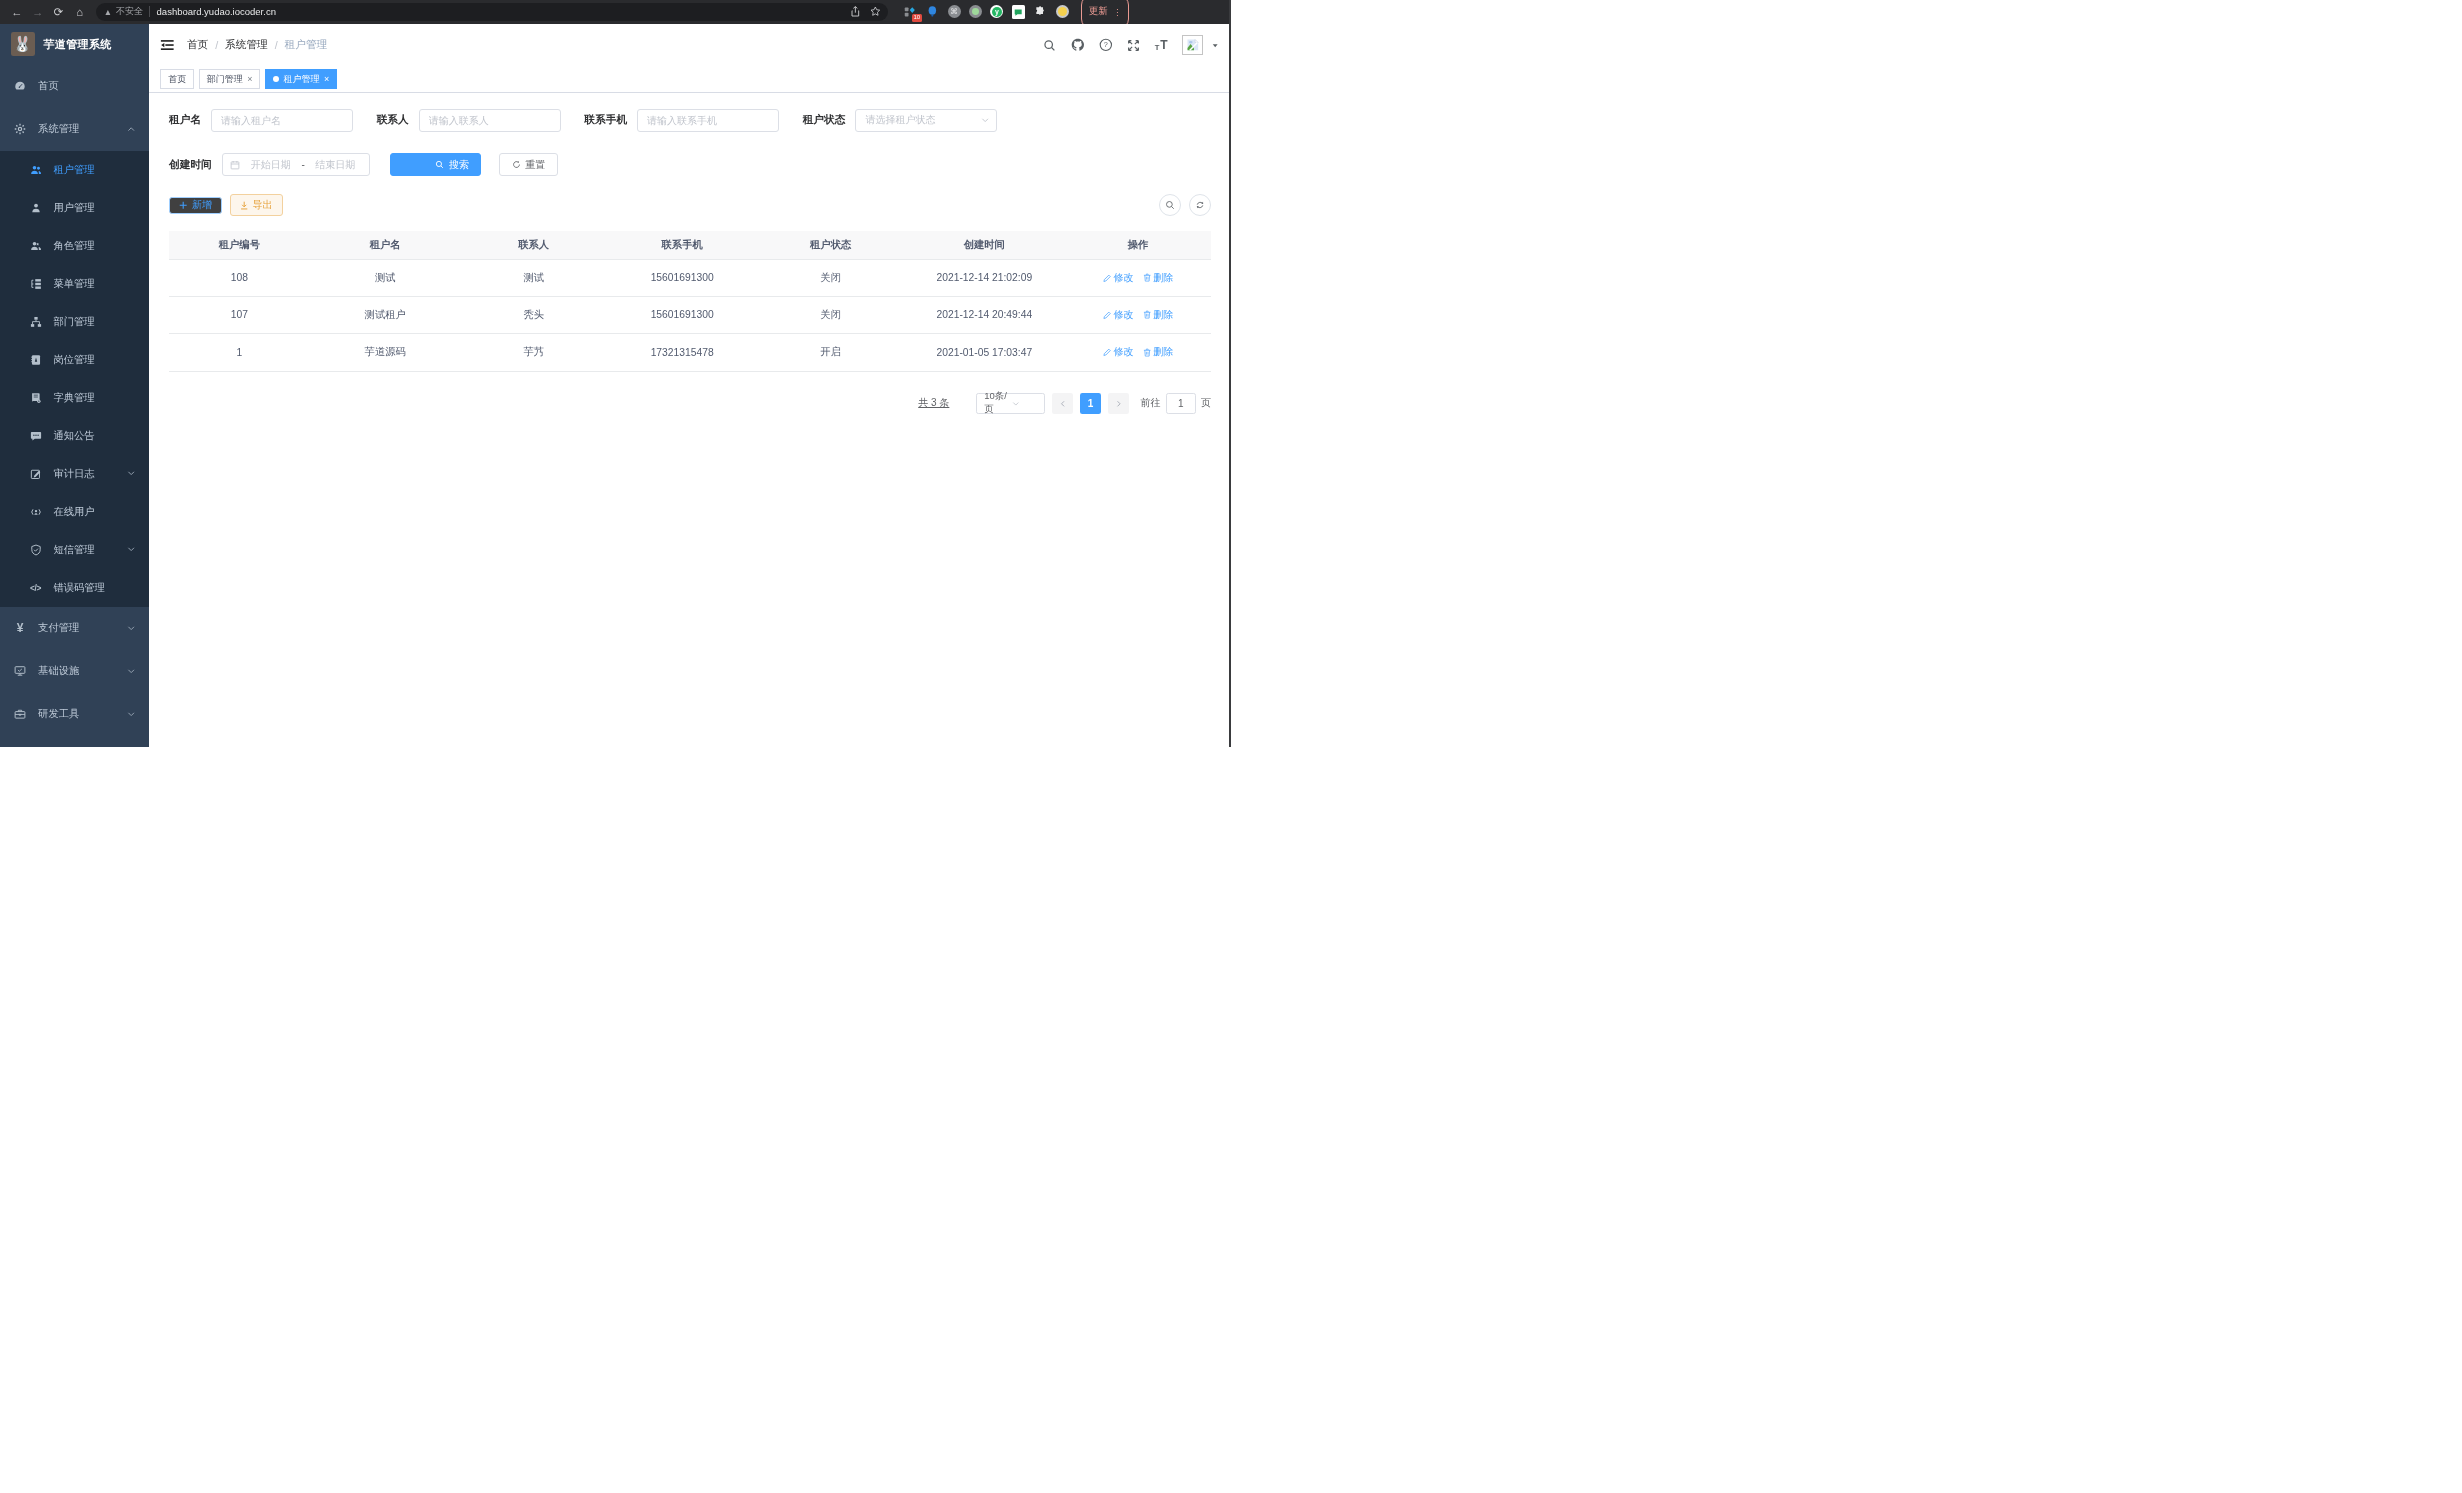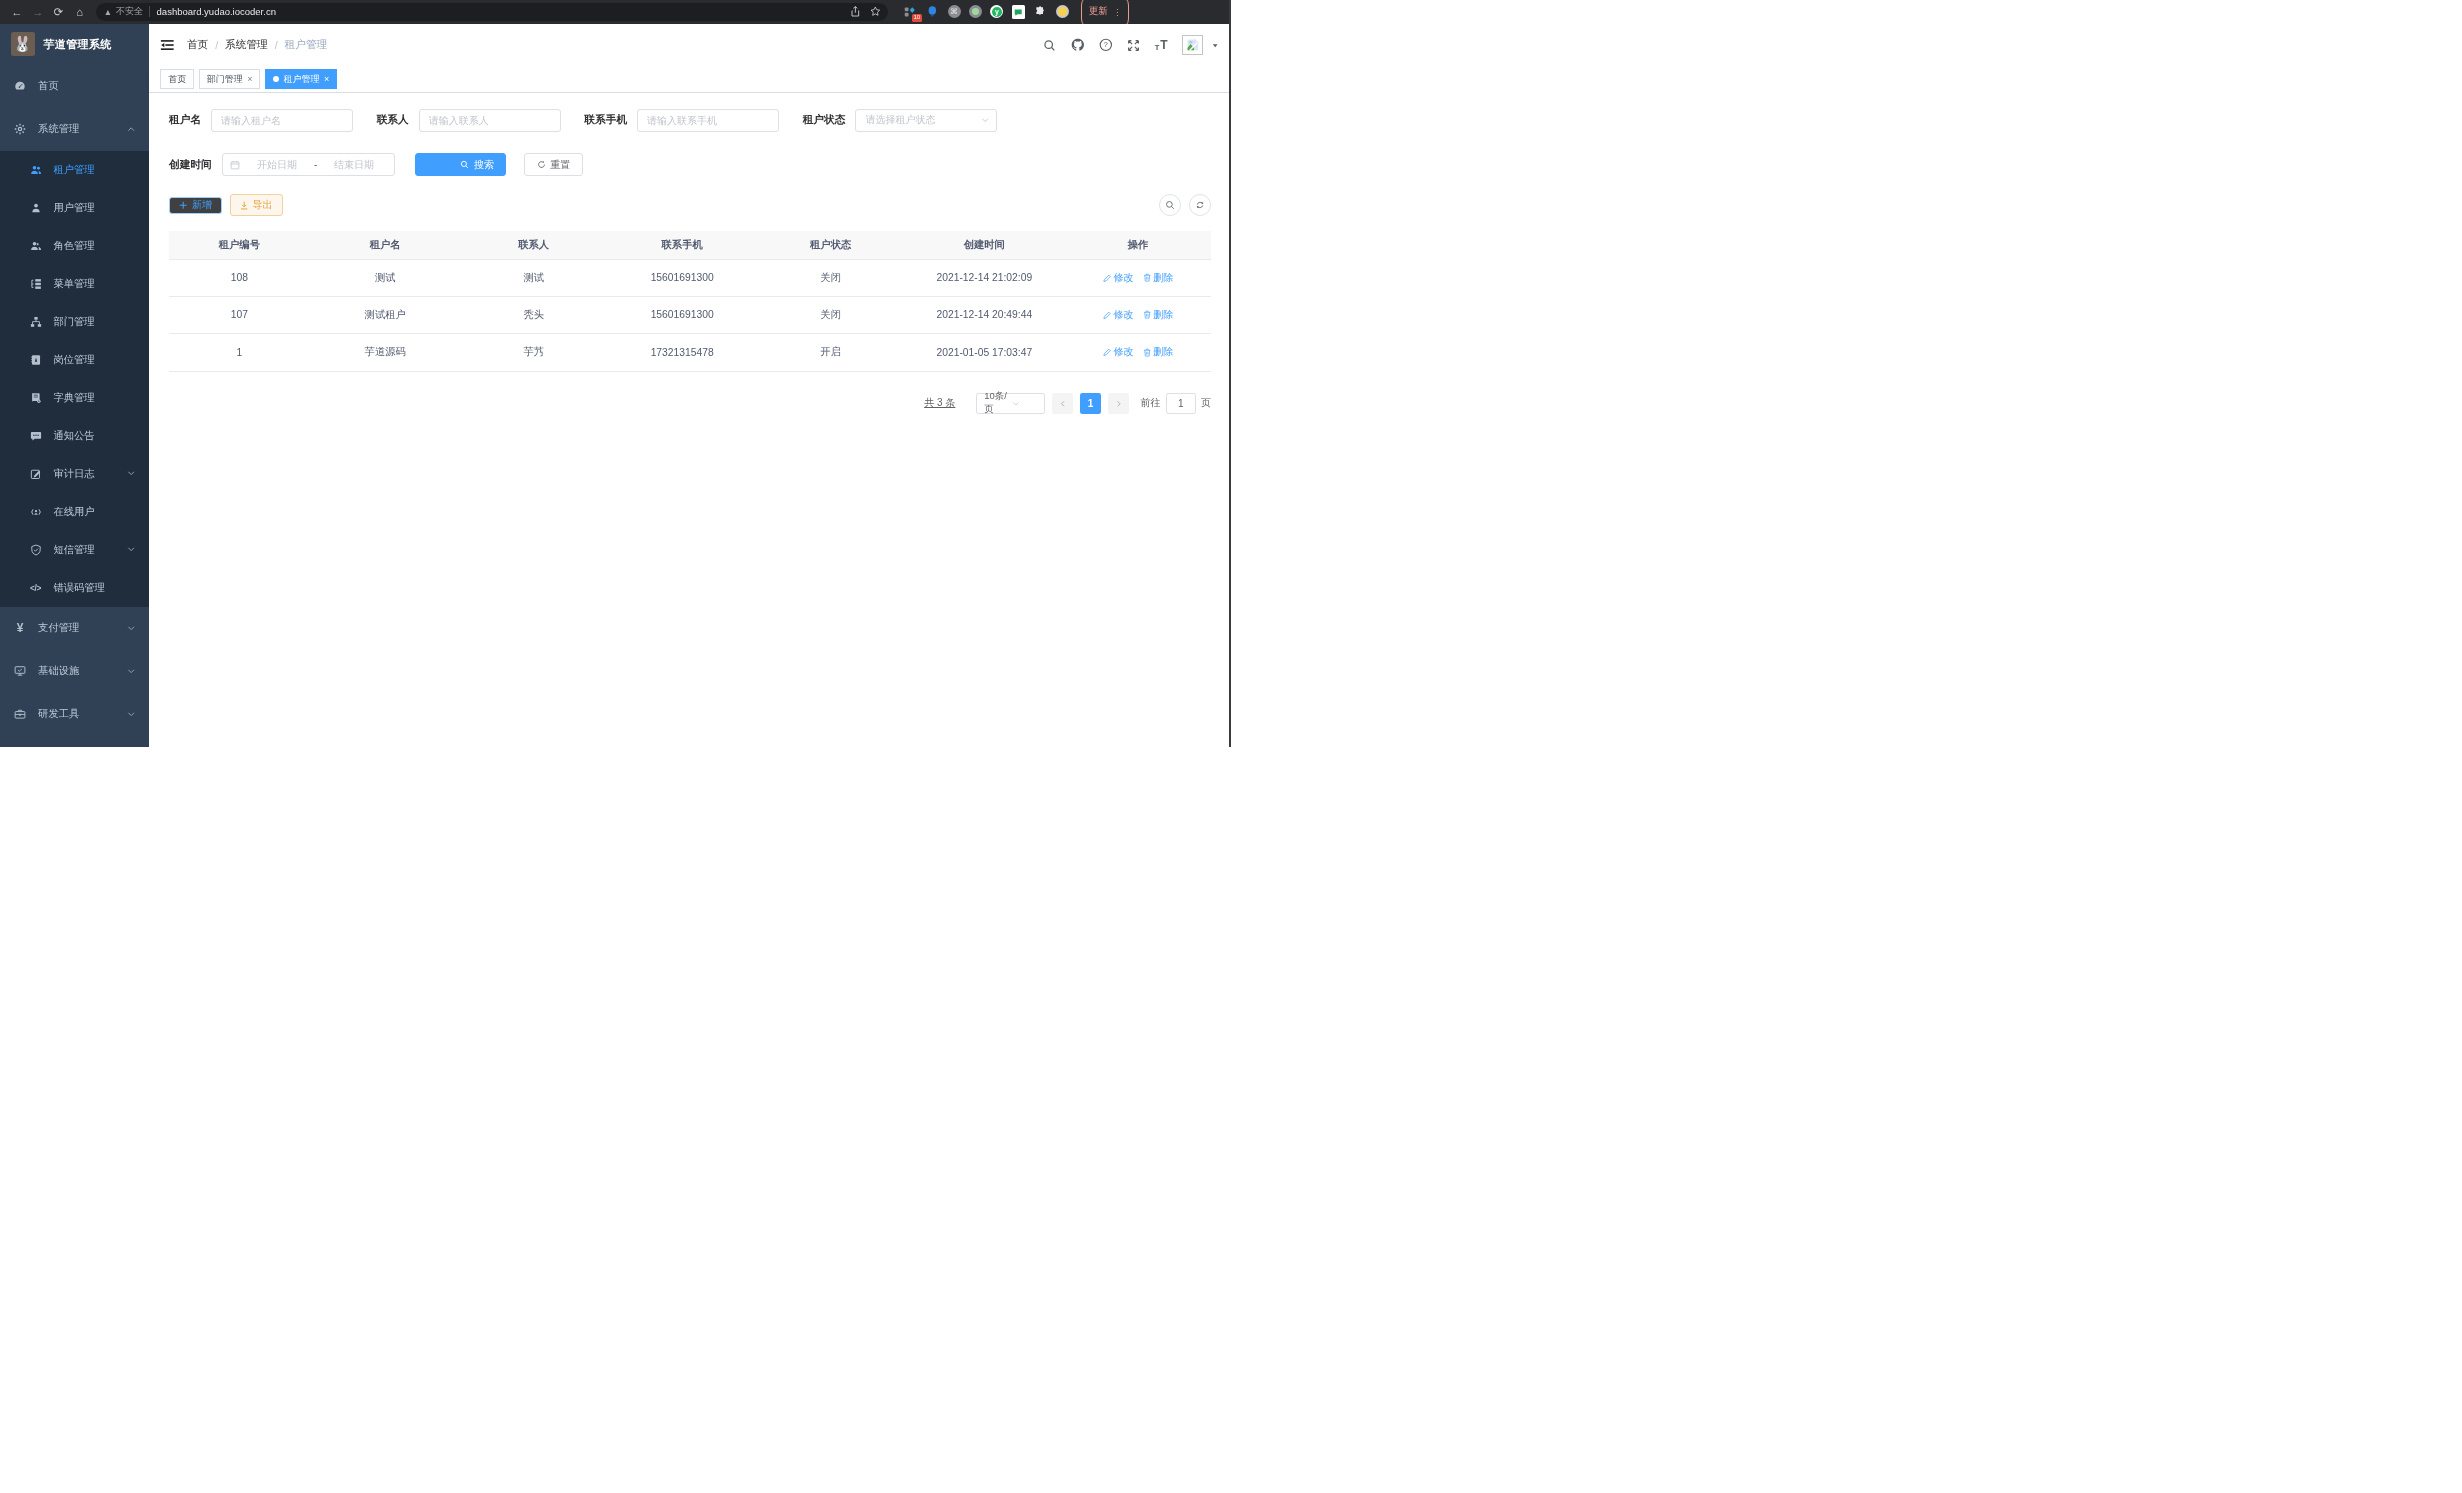--- a/index.html
+++ b/index.html
@@ -64,21 +64,21 @@
   
   .content { flex:1; padding:16px 20px 0; background:#fff; overflow:hidden; }
   .form-row { display:flex; align-items:center; margin-bottom:20.6px; }
   .f-item { display:flex; align-items:center; margin-right:23.6px; }
   .f-label { font-size:10.7px; font-weight:bold; color:#303133; margin-right:10px; white-space:nowrap; }
   .inp { width:142px; height:23.6px; border:0.8px solid #dcdfe6; border-radius:3px; padding:0 9px; font-size:10px; color:#606266; font-family:inherit; background:#fff; }
   .inp::placeholder { color:#c0c4cc; }
   .sel { width:142px; height:23.6px; border:0.8px solid #dcdfe6; border-radius:3px; padding:0 6.9px 0 9px; display:flex; align-items:center; background:#fff; cursor:pointer; }
   .sel .sel-ph { font-size:10px; color:#c0c4cc; flex:1; }
   .sel .chev { color:#c0c4cc; }
-  .date-range { width:173px; height:23.6px; border:0.8px solid #dcdfe6; border-radius:3px; display:flex; align-items:center; padding:0 7.6px; gap:4.6px; background:#fff; }
+  .date-range { width:148px; height:23.6px; border:0.8px solid #dcdfe6; border-radius:3px; display:flex; align-items:center; padding:0 7.6px; gap:4.6px; background:#fff; }
   .date-range .cal { color:#c0c4cc; }
   .d-ph { flex:1; text-align:center; font-size:10px; color:#c0c4cc; }
   .d-sep { font-size:10px; color:#606266; }
   .btn { height:23.6px; border-radius:3px; display:inline-flex; align-items:center; gap:4.6px; padding:0 11.4px; font-size:10px; cursor:pointer; border:0.8px solid #dcdfe6; background:#fff; color:#606266; font-family:inherit; }
   .btn-primary { background:#409eff; border-color:#409eff; color:#fff;padding-left:44px; }
   .btn-search { margin-left:20.6px; }
   .btn-reset { margin-left:18px; }
   .toolbar-row { display:flex; align-items:center; margin-bottom:14.5px; }
   .btn-add { height:17px; background:#404040; border:0.8px solid #a0cfff; color:#409eff; padding:0 9px; }
   .btn-export { height:22px; background:#fdf6ec; border:0.8px solid #f3d19e; color:#e6a23c; padding:0 9px; margin-left:7.6px; }
@@ -91,21 +91,21 @@
   .tr.head { background:#f8f8f9; height:29px; border-bottom:0.8px solid #e8eaec; }
   .th { font-size:10.3px; font-weight:bold; color:#515a6e; text-align:center; }
   .tr.row { height:37px; border-bottom:0.8px solid #e8eaec; }
   .tr.row:last-child { border-bottom:none; }
   .td { font-size:10.3px; color:#515a6e; text-align:center; }
   .td-actions { display:flex; justify-content:center; gap:9px; }
   .act-link { color:#409eff; font-size:10px; display:inline-flex; align-items:center; gap:2.3px; cursor:pointer; }
 
   
   .pag { display:flex; align-items:center; justify-content:flex-end; gap:6.9px; margin-top:21px; font-size:10px; color:#606266; }
-  .pag .total { margin-right:14px;text-decoration:underline; }
+  .pag .total { margin-right:20px;text-decoration:underline; }
   .size-sel { width:69px; height:21px; border:0.8px solid #dcdfe6; border-radius:2.3px; display:flex; align-items:center; padding:0 5.3px 0 6.9px; background:#fff; cursor:pointer; }
   .size-sel span { flex:1; font-size:9.5px; color:#606266; }
   .size-sel .chev { color:#c0c4cc; }
   .pg-btn { min-width:21px; height:21px; background:#f4f4f5; border-radius:2.3px; display:flex; align-items:center; justify-content:center; color:#a9aeb8; cursor:pointer; }
   .pg-num { min-width:21px; height:21px; border-radius:2.3px; background:#409eff; color:#fff; font-weight:bold; display:flex; align-items:center; justify-content:center; font-size:10px; }
   .goto { display:flex; align-items:center; gap:5.3px; margin-left:4.6px; }
   .goto-inp { width:30px; height:21px; border:0.8px solid #dcdfe6; border-radius:2.3px; text-align:center; font-size:10px; color:#606266; font-family:inherit; }
 </style>
 </head>
 <body>

